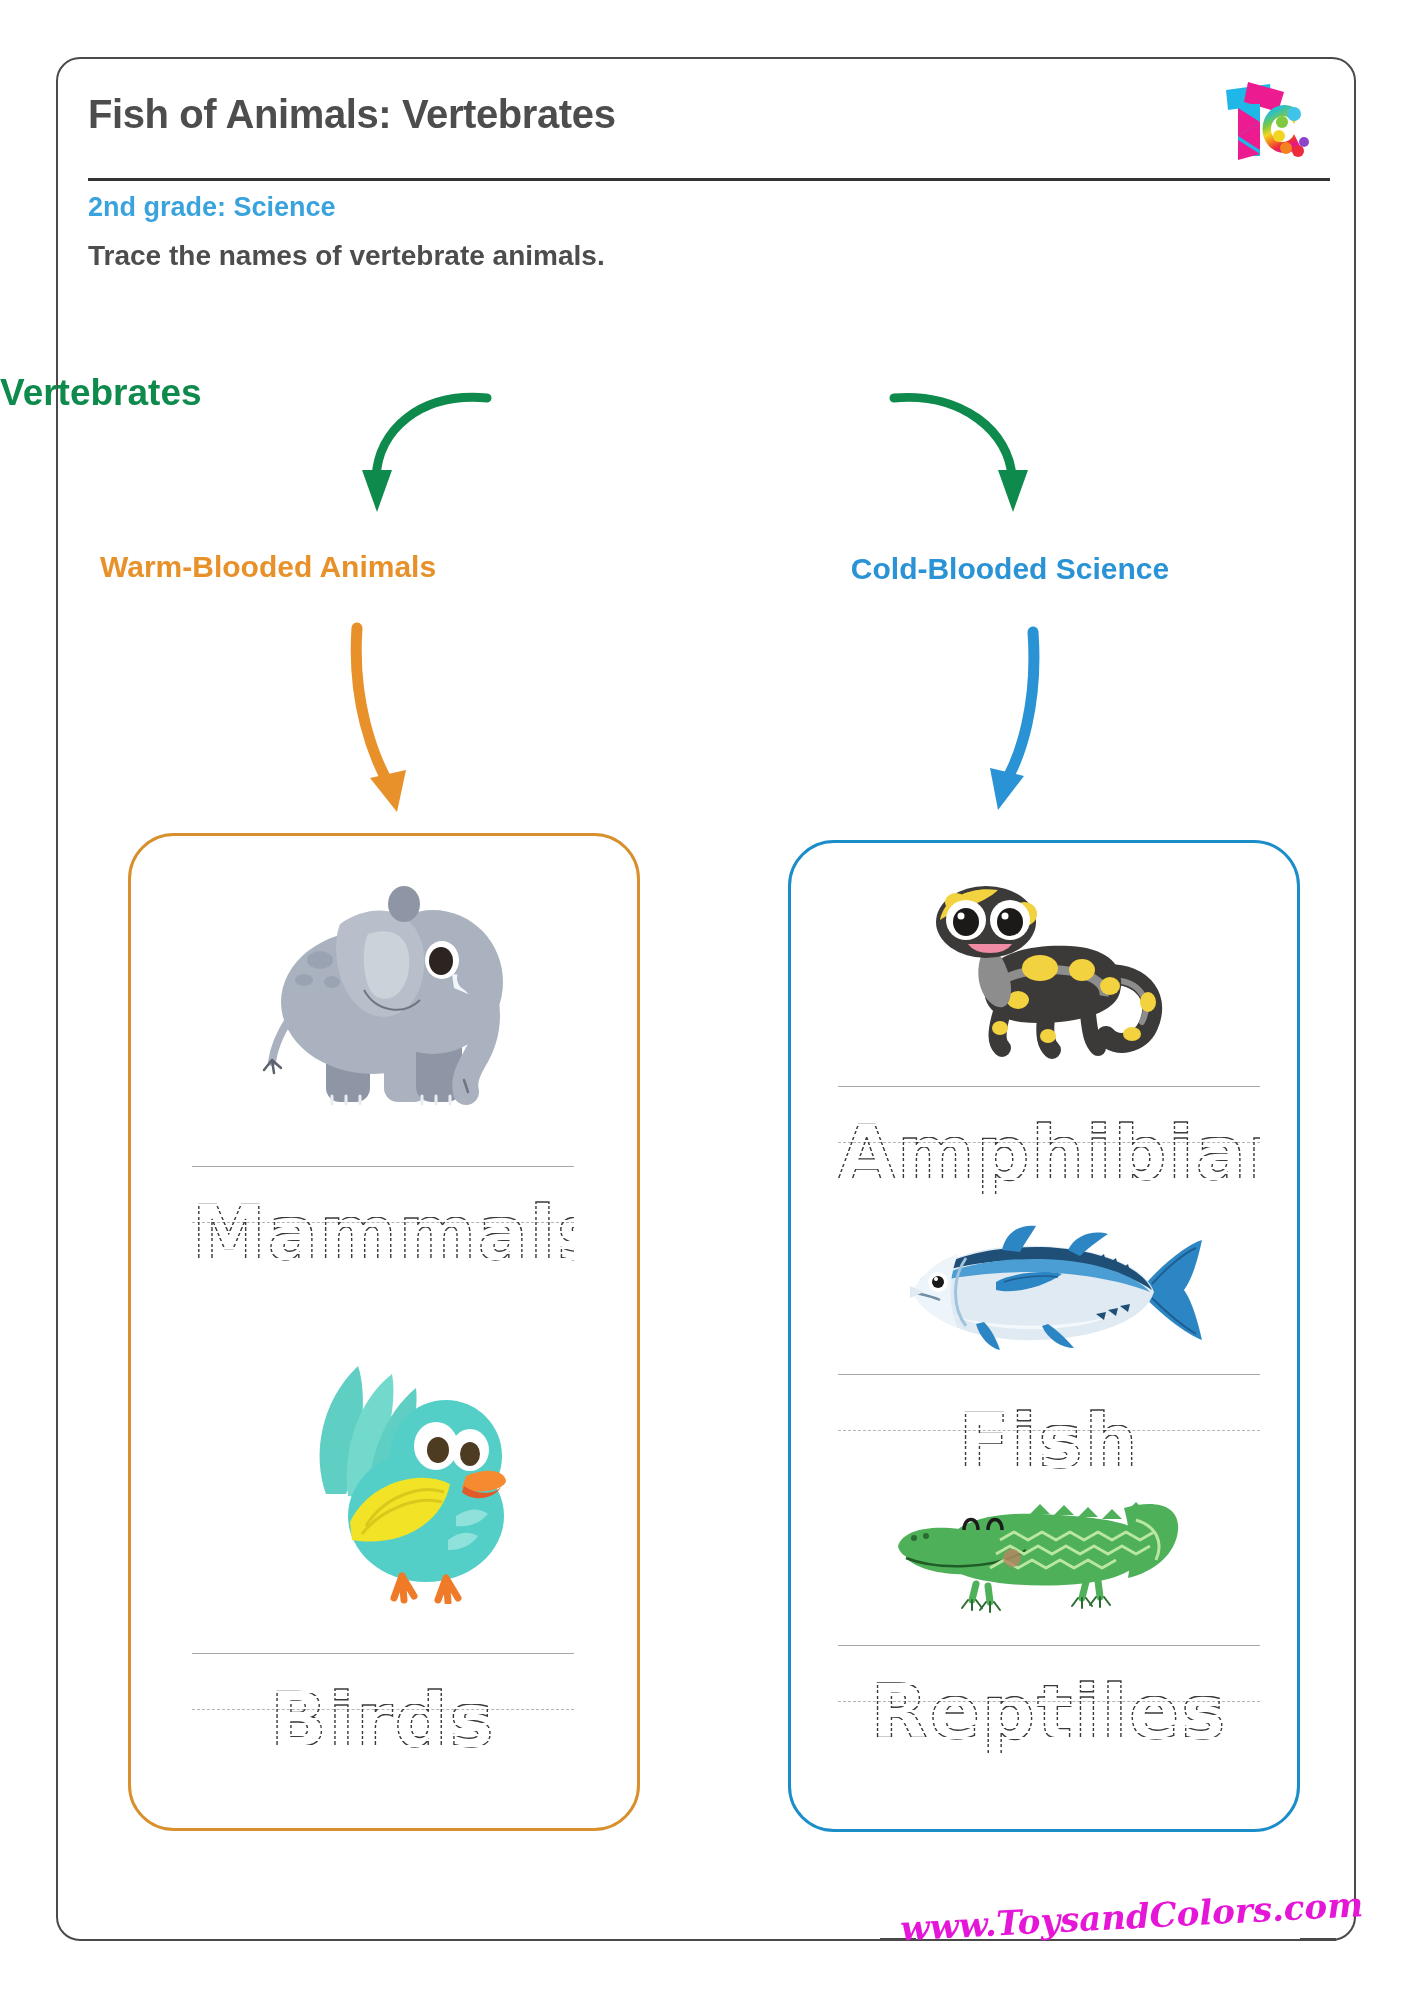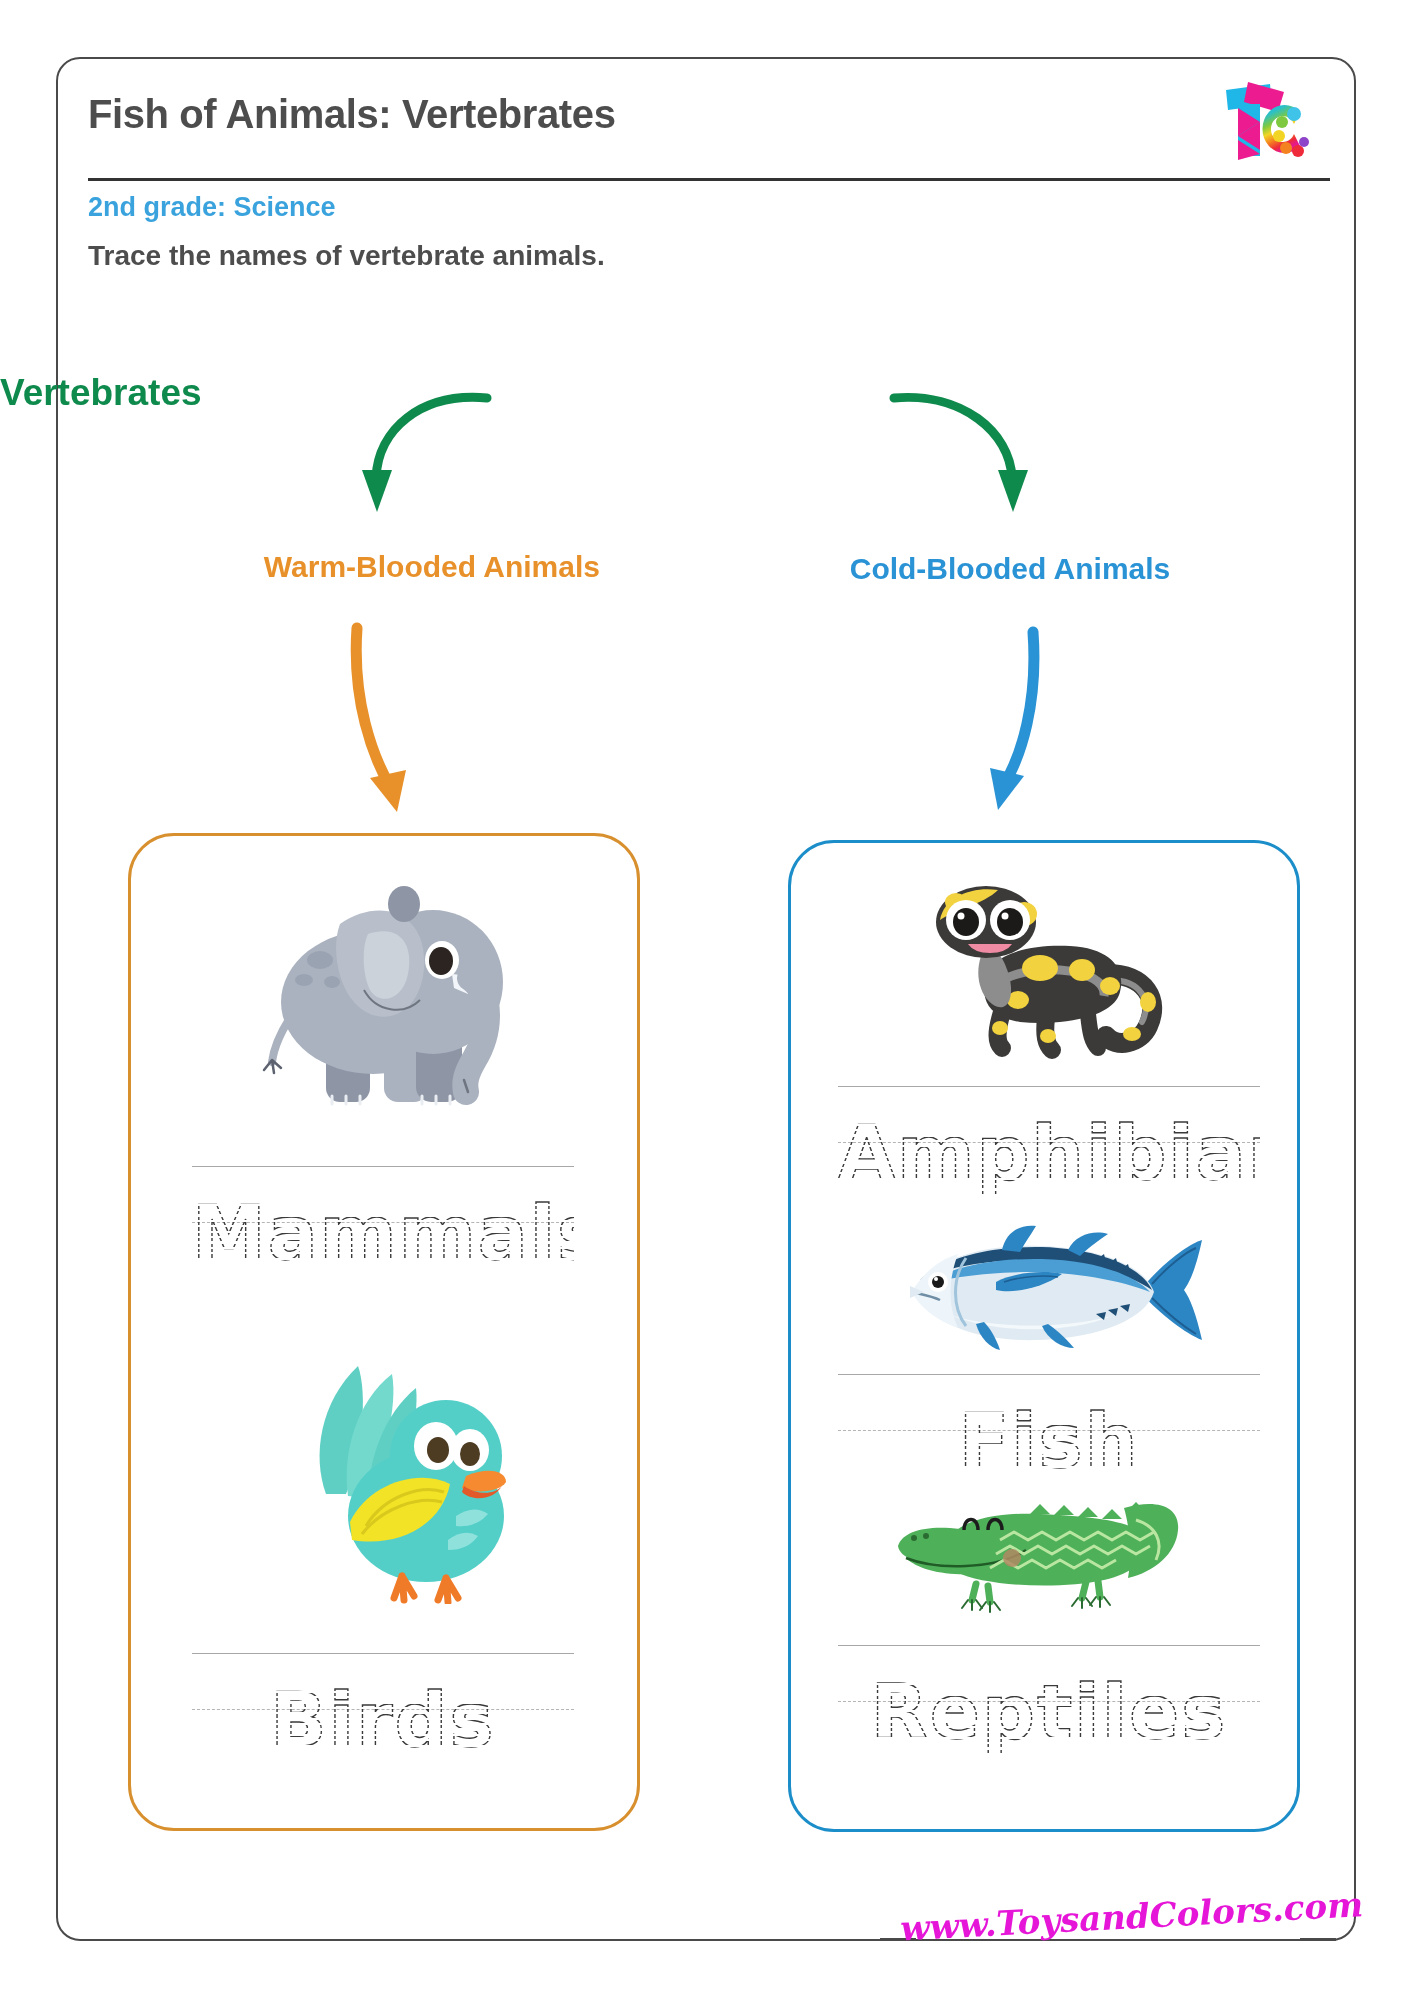--- a/index.html
+++ b/index.html
@@ -85,21 +85,21 @@
     text-align: left;
     font-size: 37px;
     font-weight: bold;
     color: #0f8a4d;
   }
   #warm-label {
     position: absolute;
     left: 100px;
     top: 550px;
     width: 500px;
-    text-align: right;
+    text-align: left;
     font-size: 30px;
     font-weight: bold;
     color: #e8912a;
   }
   #cold-label {
     position: absolute;
     left: 760px;
     top: 552px;
     width: 500px;
     text-align: center;
@@ -265,21 +265,21 @@
     <circle cx="74" cy="44" r="6" fill="#7ec93f"></circle>
     <circle cx="71" cy="58" r="6" fill="#f2d524"></circle>
     <circle cx="78" cy="70" r="6" fill="#f58220"></circle>
     <circle cx="90" cy="73" r="6" fill="#ee2a3b"></circle>
     <circle cx="96" cy="64" r="5" fill="#8e44c9"></circle>
   </svg>
 </div>
 
 <div id="vertebrates-label">Vertebrates</div>
 <div id="warm-label">Warm-Blooded Animals</div>
-<div id="cold-label">Cold-Blooded Animals</div>
+<div id="cold-label">Cold-Blooded Science</div>
 
 <svg id="arrow-layer" viewBox="0 0 1414 2000" xmlns="http://www.w3.org/2000/svg">
 
   <g>
     <path d="M487 398 C 420 392, 378 430, 376 478" stroke="#0f8a4d" stroke-width="9" fill="none" stroke-linecap="round"></path>
     <path d="M362 470 L 392 470 L 377 512 Z" fill="#0f8a4d"></path>
   </g>
 
   <g>
     <path d="M894 398 C 962 392, 1010 432, 1012 478" stroke="#0f8a4d" stroke-width="9" fill="none" stroke-linecap="round"></path>

